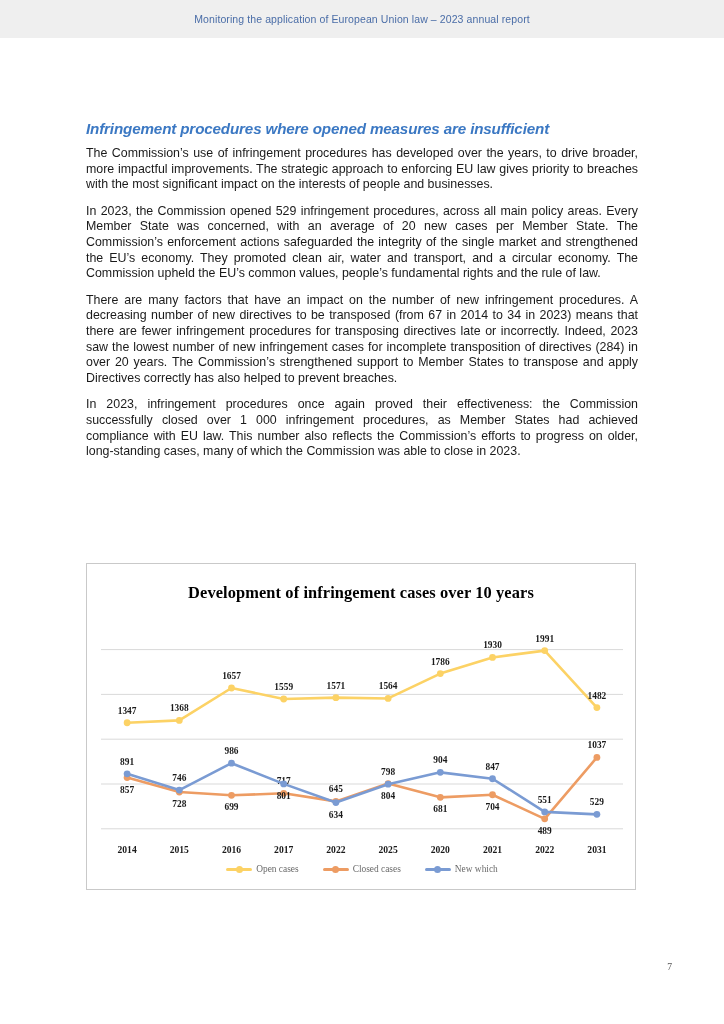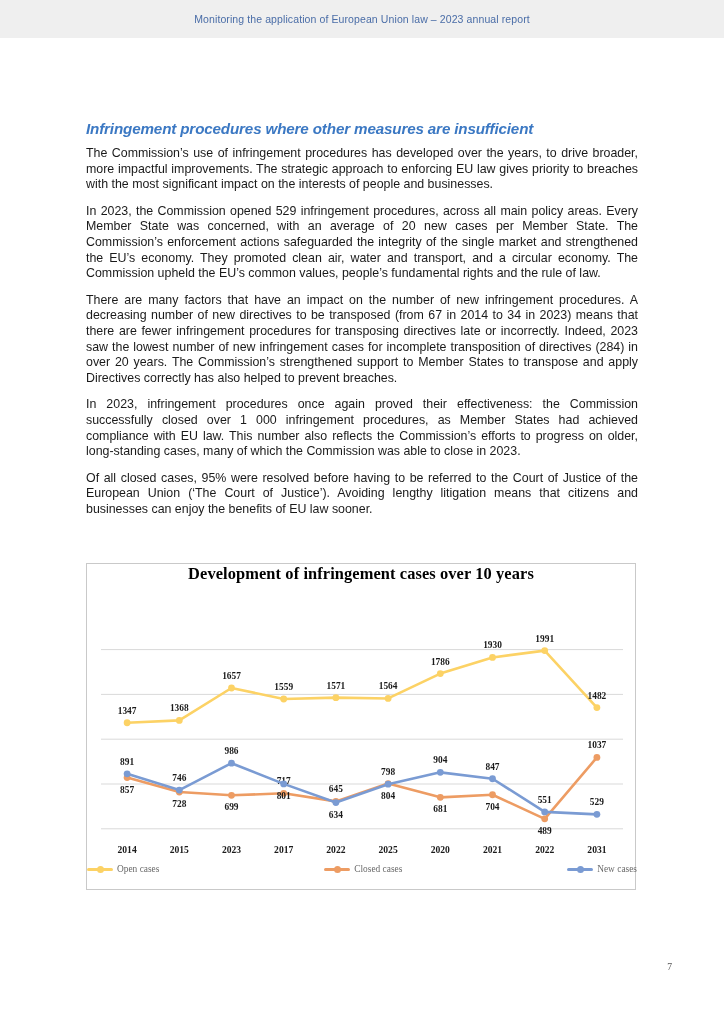--- a/index.html
+++ b/index.html
@@ -72,21 +72,21 @@
     border: 1px solid #c9c9c9;
     background: #ffffff;
     box-sizing: border-box;
   }
   .chart-title {
     text-align: center;
     font-family: "Liberation Serif", serif;
     font-weight: bold;
     font-size: 16.4px;
     color: #000;
-    margin-top: 0;
+    margin-top: 19px;
     letter-spacing: .1px;
   }
 
   .plot {
     position: absolute;
     left: 14px;
     top: 48px;
     width: 522px;
     height: 232px;
   }
@@ -108,22 +108,22 @@
     font-size: 9.6px;
     color: #1a1a1a;
   }
 
   .legend {
     position: absolute;
     left: 0;
     top: 300px;
     width: 550px;
     display: flex;
-    justify-content: space-between;
-    gap: 34px;
+    justify-content: center;
+    gap: 24px;
   }
   .legend-item {
     display: flex;
     align-items: center;
     gap: 4px;
   }
   .legend-swatch {
     width: 26px;
     height: 3px;
     position: relative;
@@ -165,27 +165,26 @@
   .gridline { stroke: #d9d9d9; stroke-width: 1; }
 </style>
 </head>
 <body>
 
 <div class="page-header">
   <span class="page-header-text">Monitoring the application of European Union law – 2023 annual report</span>
 </div>
 
 <div class="content">
-  <h2 class="section-title">Infringement procedures where other measures are insufficient</h2>
+  <h2 class="section-title">Infringement procedures where opened measures are insufficient</h2>
 
   <p class="body-par first">The Commission’s use of infringement procedures has developed over the years, to drive broader, more impactful improvements. The strategic approach to enforcing EU law gives priority to breaches with the most significant impact on the interests of people and businesses.</p>
   <p class="body-par">In 2023, the Commission opened 529 infringement procedures, across all main policy areas. Every Member State was concerned, with an average of 20 new cases per Member State. The Commission’s enforcement actions safeguarded the integrity of the single market and strengthened the EU’s economy. They promoted clean air, water and transport, and a circular economy. The Commission upheld the EU’s common values, people’s fundamental rights and the rule of law.</p>
   <p class="body-par">There are many factors that have an impact on the number of new infringement procedures. A decreasing number of new directives to be transposed (from 67 in 2014 to 34 in 2023) means that there are fewer infringement procedures for transposing directives late or incorrectly. Indeed, 2023 saw the lowest number of new infringement cases for incomplete transposition of directives (284) in over 20 years. The Commission’s strengthened support to Member States to transpose and apply Directives correctly has also helped to prevent breaches.</p>
   <p class="body-par">In 2023, infringement procedures once again proved their effectiveness: the Commission successfully closed over 1 000 infringement procedures, as Member States had achieved compliance with EU law. This number also reflects the Commission’s efforts to progress on older, long-standing cases, many of which the Commission was able to close in 2023.</p>
-  <p class="body-par">Of all closed cases, 95% were resolved before having to be referred to the Court of Justice of the European Union (‘The Court of Justice’). Avoiding lengthy litigation means that citizens and businesses can enjoy the benefits of EU law sooner.</p>
 </div>
 
 <div class="chart-card">
   <div class="chart-title">Development of infringement cases over 10 years</div>
 
   <div class="plot">
     <svg id="chart-svg" width="522" height="232" viewBox="0 0 522 232">
         <line x1="0" x2="522" y1="216.8" y2="216.8" class="gridline"></line>
         <line x1="0" x2="522" y1="172" y2="172" class="gridline"></line>
         <line x1="0" x2="522" y1="127.2" y2="127.2" class="gridline"></line>
@@ -253,39 +252,39 @@
         <circle cx="443.70000000000005" cy="199.888" r="3.4" fill="#7A9BD3"></circle>
         <text x="443.70000000000005" y="190.888" class="dlabel">551</text>
         <circle cx="495.90000000000003" cy="202.352" r="3.4" fill="#7A9BD3"></circle>
         <text x="495.90000000000003" y="193.352" class="dlabel">529</text>
       </svg>
   </div>
 
   <div class="x-axis" id="x-axis">
       <div class="x-tick">2014</div>
       <div class="x-tick">2015</div>
-      <div class="x-tick">2023</div>
+      <div class="x-tick">2016</div>
       <div class="x-tick">2017</div>
       <div class="x-tick">2022</div>
       <div class="x-tick">2025</div>
       <div class="x-tick">2020</div>
       <div class="x-tick">2021</div>
       <div class="x-tick">2022</div>
       <div class="x-tick">2031</div>
     </div>
 
   <div class="legend" id="chart-legend">
       <div class="legend-item">
         <span class="legend-swatch" style="background: rgb(252, 210, 101);"></span>
         <span class="legend-label">Open cases</span>
       </div>
       <div class="legend-item">
         <span class="legend-swatch" style="background: rgb(237, 156, 99);"></span>
         <span class="legend-label">Closed cases</span>
       </div>
       <div class="legend-item">
         <span class="legend-swatch" style="background: rgb(122, 155, 211);"></span>
-        <span class="legend-label">New cases</span>
+        <span class="legend-label">New which</span>
       </div>
     </div>
 </div>
 
 <div class="page-number">7</div>
 
 </body></html>

